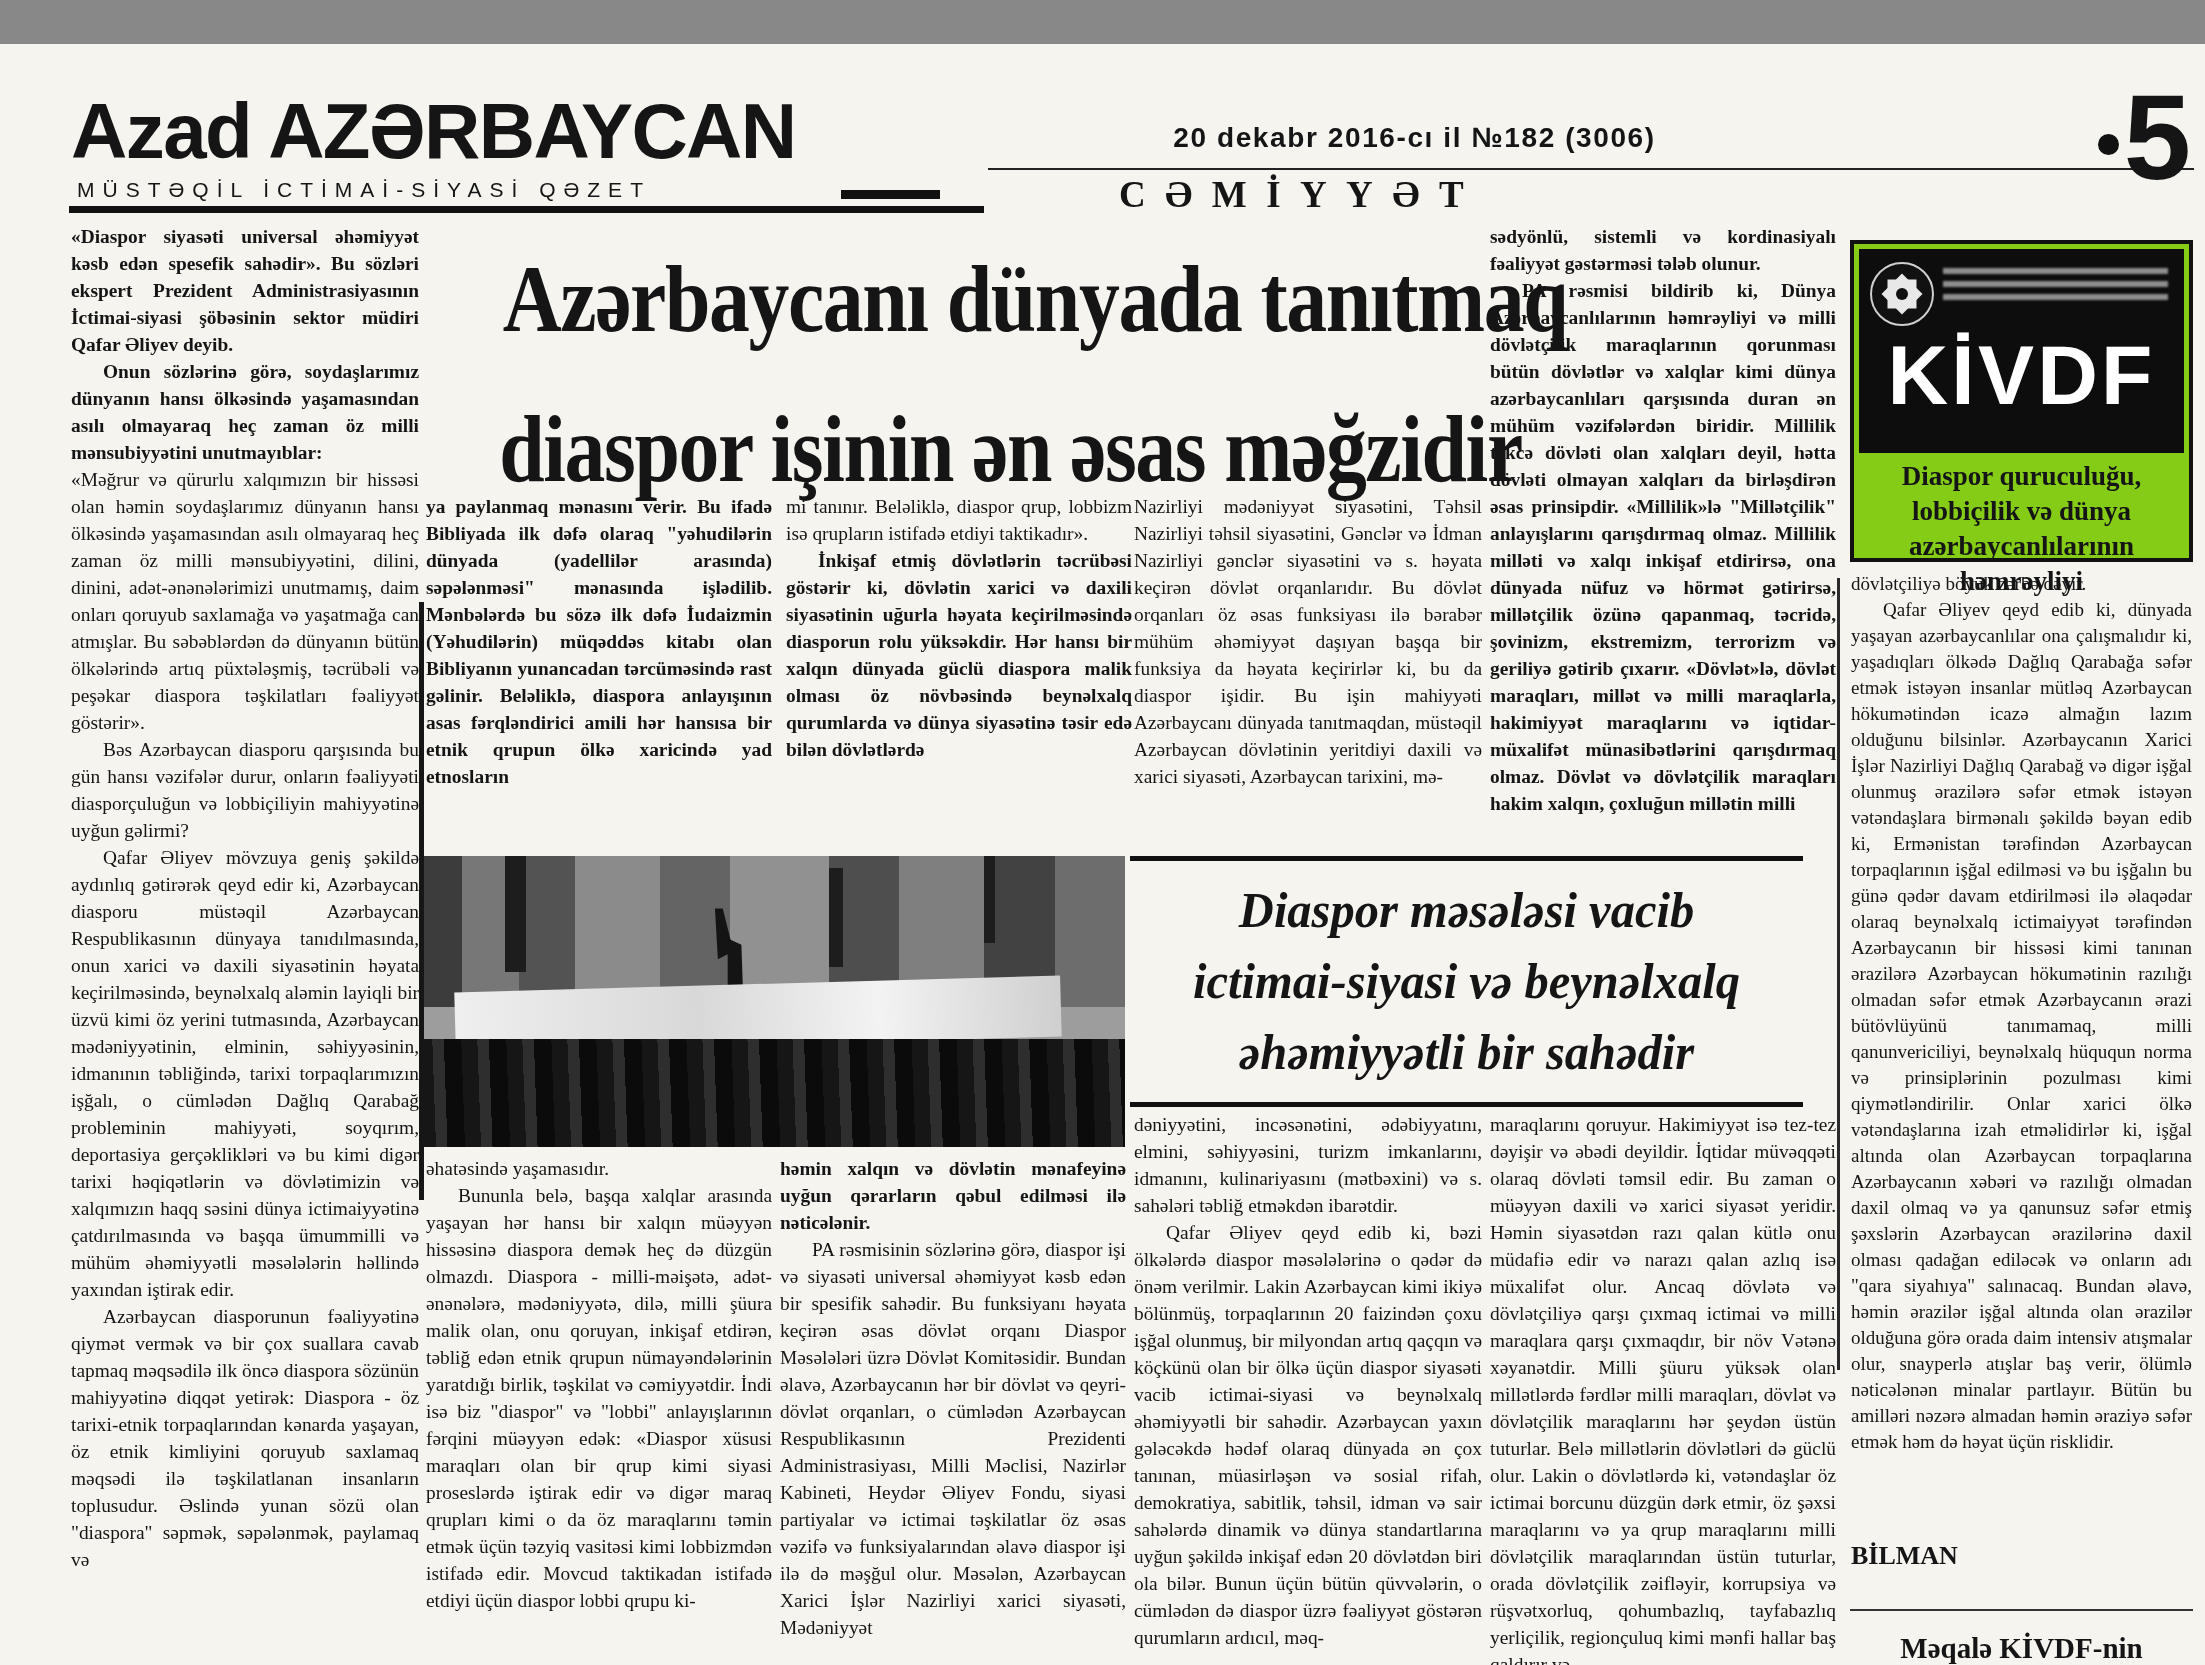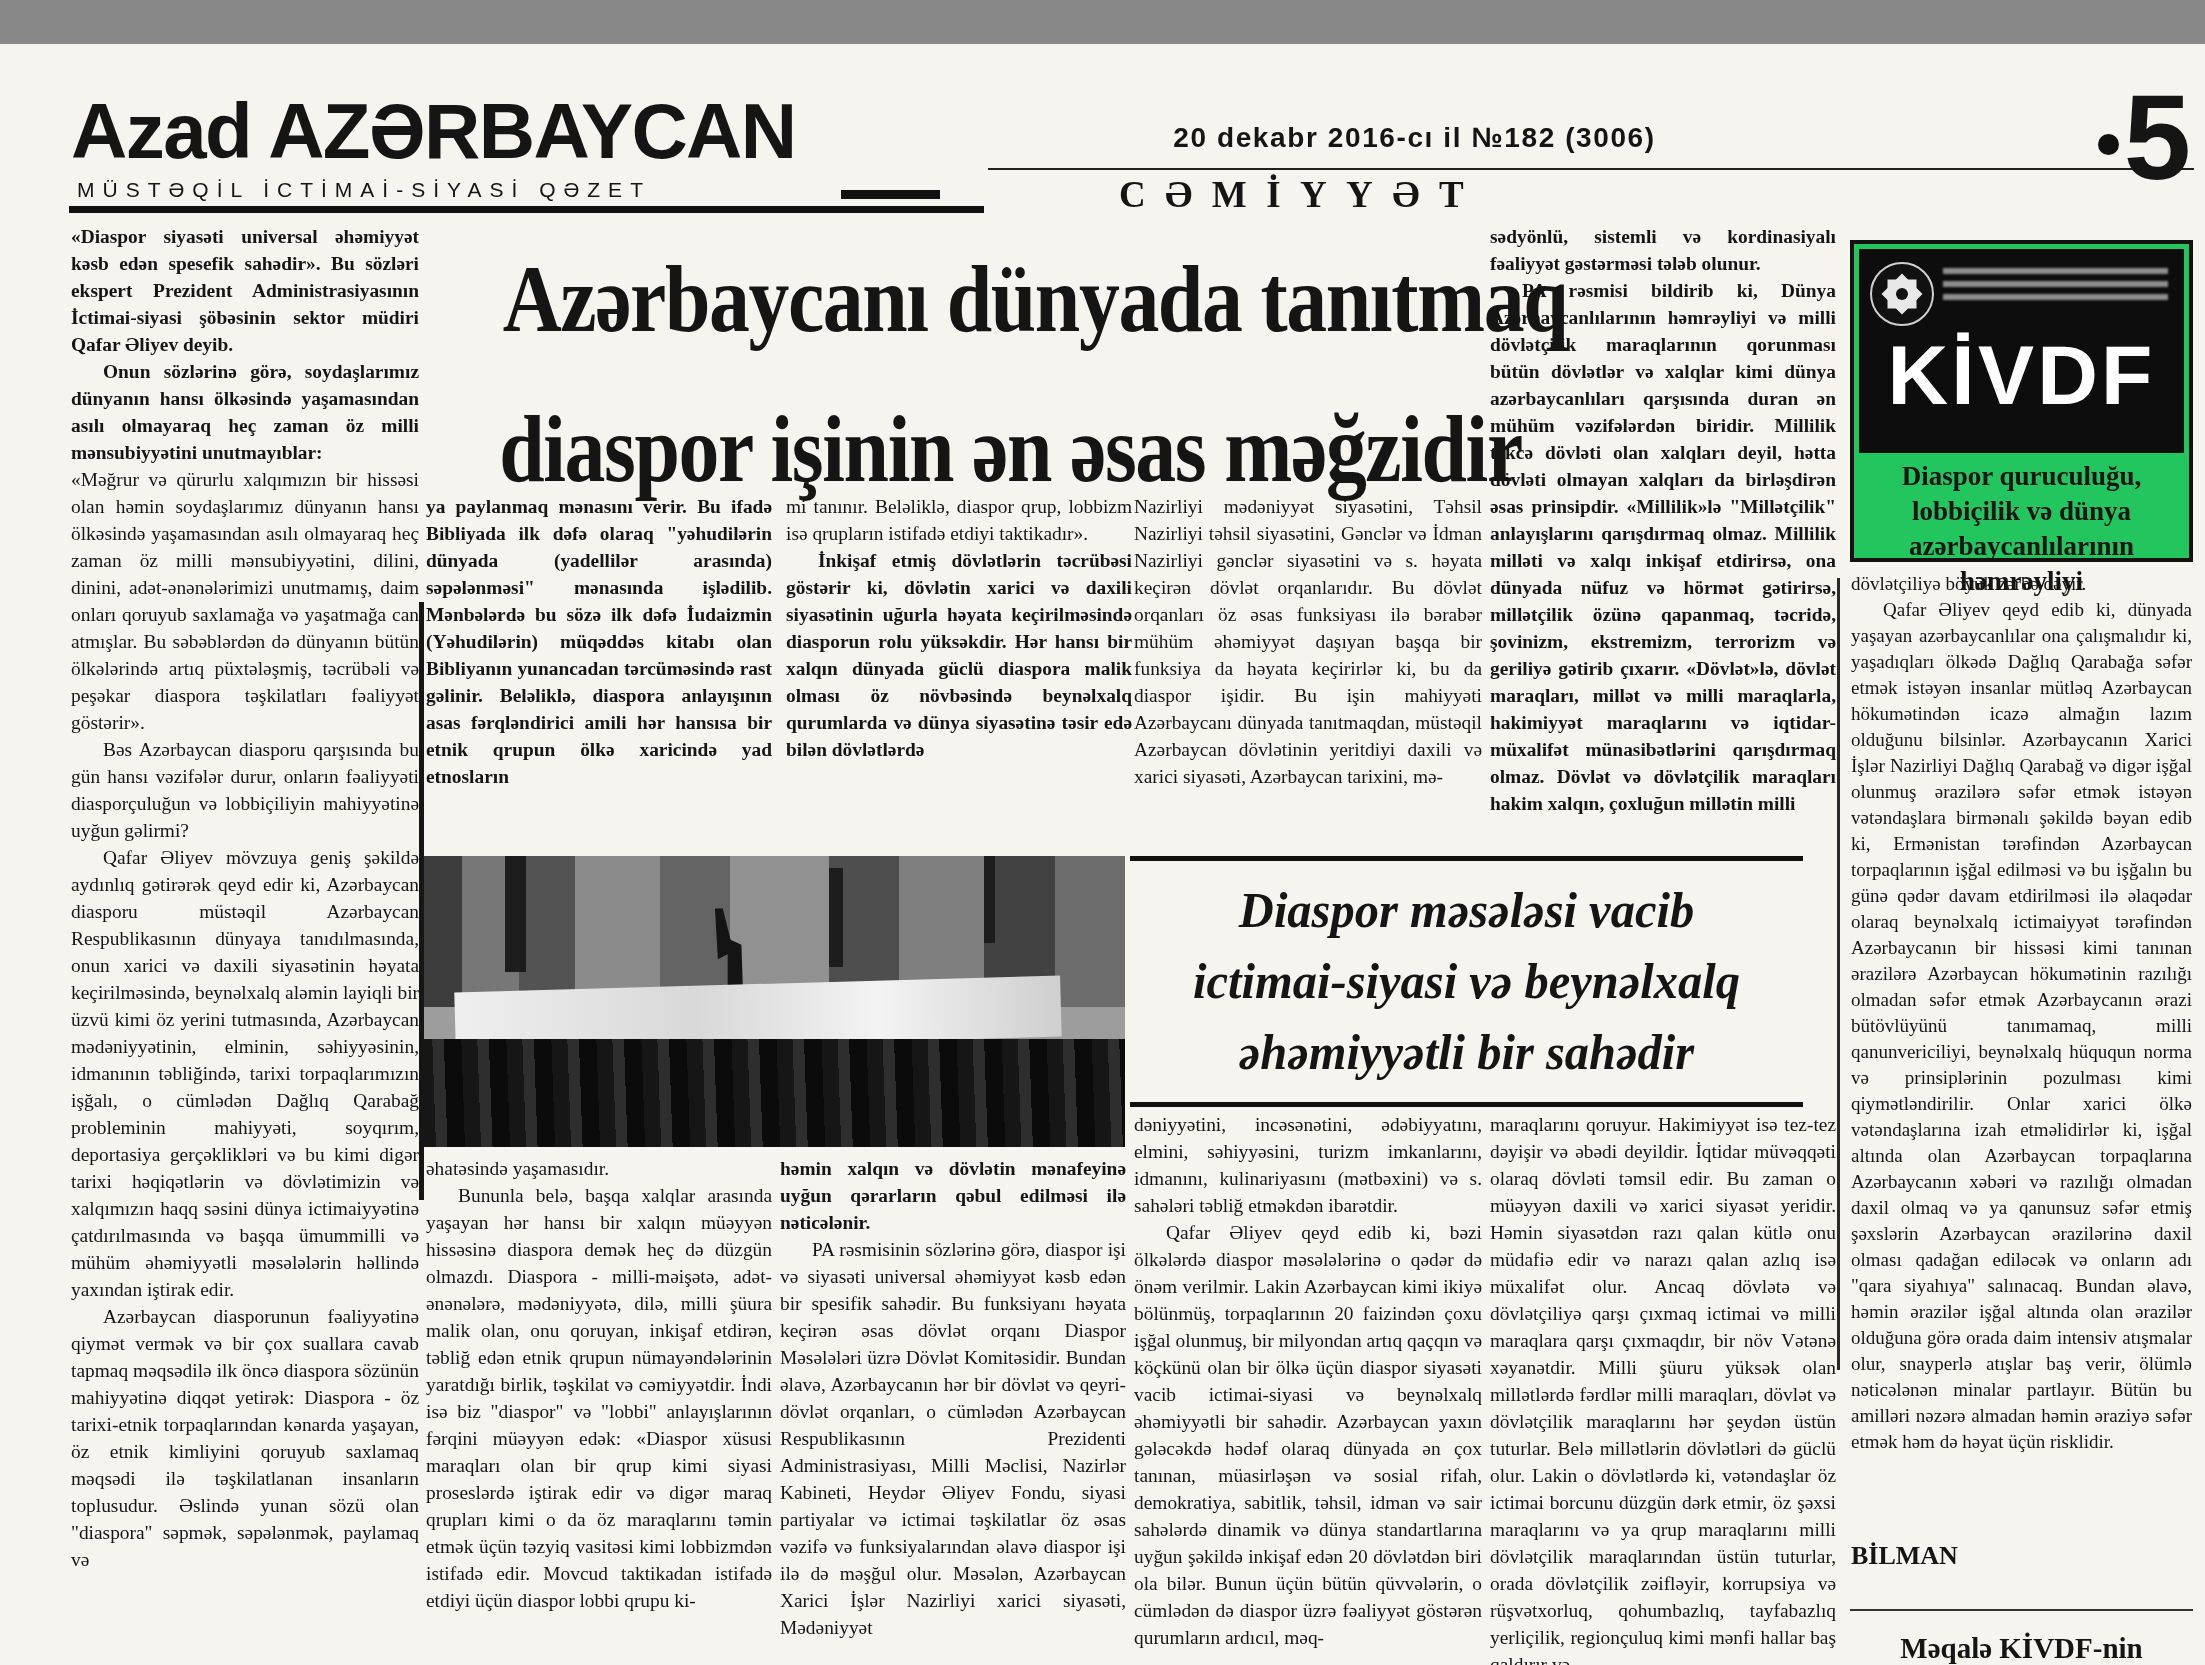--- a/index.html
+++ b/index.html
@@ -55,21 +55,21 @@
        #646464 34% 44%,#919191 44% 58%,#4e4e4e 58% 68%,#7f7f7f 68% 80%,#424242 80% 90%,#6d6d6d 90% 100%);}
   .ph-flag{position:absolute;width:21px;background:#1d1d1d;}
   .ph-banner{position:absolute;left:5%;right:9%;top:44%;height:21%;transform:rotate(-1.6deg);
      background:linear-gradient(90deg,#efefef,#d8d8d8 40%,#f3f3f3 70%,#cfcfcf);}
   .ph-crowd{position:absolute;left:0;right:0;bottom:0;height:37%;
      background:repeating-linear-gradient(88deg,#161616 0 16px,#2e2e2e 16px 27.5px,#0b0b0b 27.5px 45px);}
   .ph-fig{position:absolute;left:41%;top:18%;width:49px;height:121px;background:#141414;
      clip-path:polygon(38% 100%,38% 38%,18% 42%,12% 0,28% 0,44% 26%,66% 30%,72% 100%);}
   
   .kivdf{position:absolute;left:1850px;top:196px;width:343px;height:322px;border:4px solid #111;
-        background:#22c55e;box-sizing:border-box;}
+        background:#84cc16;box-sizing:border-box;}
   .kv-banner{position:relative;margin:4.9px;height:204px;background:#0d0d0d;overflow:hidden;}
   .kv-star{position:absolute;left:11.3px;top:13px;width:60px;height:60px;border:2.4px solid #cfcfcf;
         border-radius:50%;background:#111;}
   .kv-star i{position:absolute;left:50%;top:50%;width:29px;height:29px;background:#e8e8e8;
         transform:translate(-50%,-50%);}
   .kv-star i.r{transform:translate(-50%,-50%) rotate(45deg);}
   .kv-star em{position:absolute;left:50%;top:50%;width:12px;height:12px;border-radius:50%;
         background:#111;transform:translate(-50%,-50%);z-index:2;}
   .kv-lines{position:absolute;left:84px;right:16px;top:19.4px;}
   .kv-lines div{height:5.7px;background:#b9b9b9;opacity:.75;margin-bottom:7.3px;filter:blur(0.8px);}

